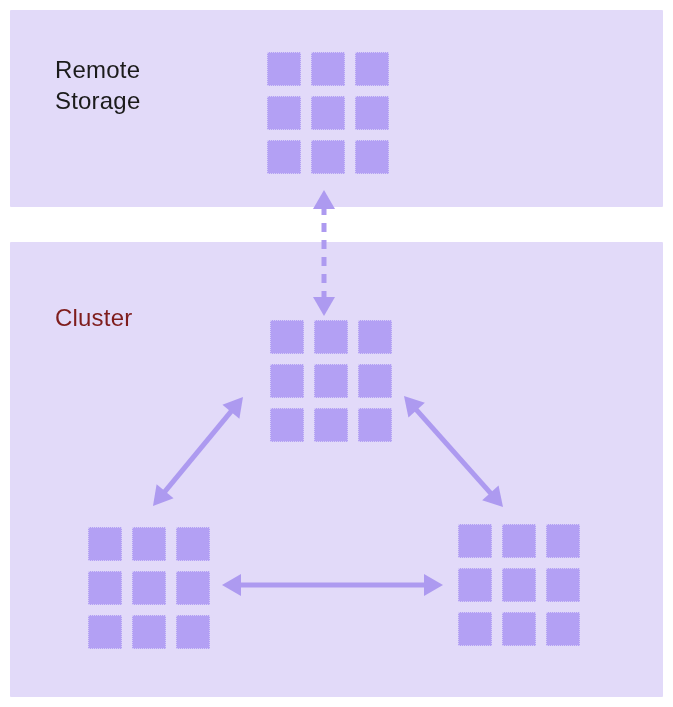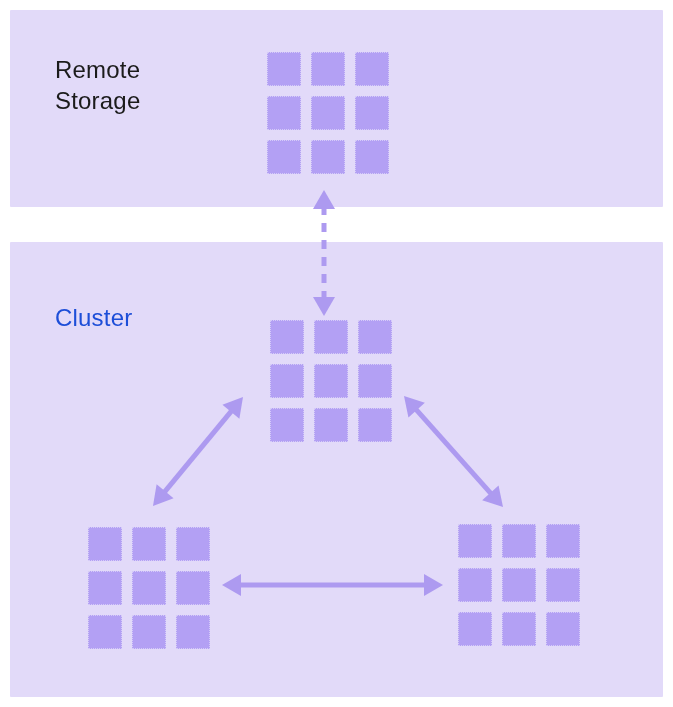--- a/index.html
+++ b/index.html
@@ -45,21 +45,21 @@
 </head>
 <body>
 
 <div class="canvas" style="width: 673px; height: 707px; background: rgb(255, 255, 255);">
 
   <section class="panel" style="left: 10px; top: 10px; width: 653px; height: 197px; background: rgb(226, 218, 249); text-decoration: underline;">
     <div class="panel-label" style="left: 45px; top: 44px; width: 135px; color: rgb(27, 27, 27);">Remote Storage</div>
   </section>
 
   <section class="panel" style="left: 10px; top: 242px; width: 653px; height: 455px; background: rgb(226, 218, 249);">
-    <div class="panel-label" style="left: 45px; top: 60px; width: 135px; color: #1d4ed8;">Cluster</div>
+    <div class="panel-label" style="left: 45px; top: 60px; width: 135px; color: #7f1d1d;">Cluster</div>
   </section>
 
   <div id="grids">
       <div class="grid" style="left: 267px; top: 52px; grid-template-columns: repeat(3, 34px); grid-template-rows: repeat(3, 34px); gap: 10px;">
         <div class="sq" style="background: rgb(179, 160, 244);"></div>
         <div class="sq" style="background: rgb(179, 160, 244);"></div>
         <div class="sq" style="background: rgb(179, 160, 244);"></div>
         <div class="sq" style="background: rgb(179, 160, 244);"></div>
         <div class="sq" style="background: rgb(179, 160, 244);"></div>
         <div class="sq" style="background: rgb(179, 160, 244);"></div>

